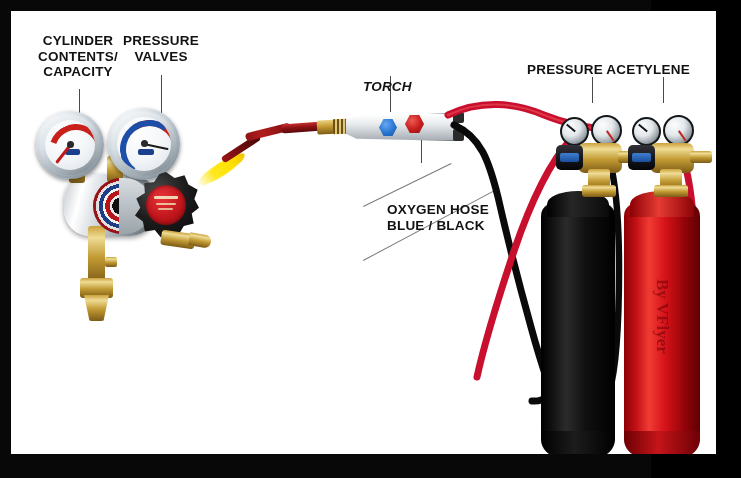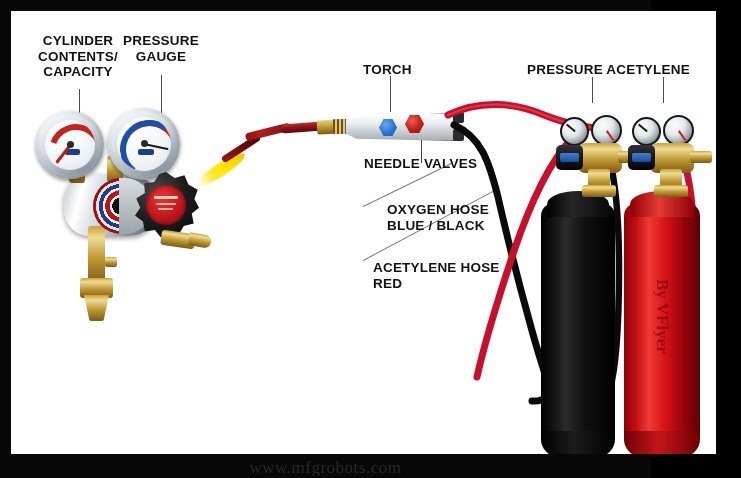--- a/index.html
+++ b/index.html
@@ -75,28 +75,25 @@
     <div class="lead leadv" style="left:652px;top:66px;height:26px;"></div>
     <div class="lead leadv" style="left:410px;top:126px;height:26px;"></div>
 
     <div class="lead leadd" style="left:352px;top:195px;width:98px;transform:rotate(-26deg);"></div>
     <div class="lead leadd" style="left:352px;top:249px;width:154px;transform:rotate(-28deg);"></div>
 
     <div class="lbl ctr" style="left:8px;top:22px;width:118px;">CYLINDER
 CONTENTS/
 CAPACITY</div>
     <div class="lbl ctr" style="left:101px;top:22px;width:98px;">PRESSURE
-GAUGE</div>
-    <div class="lbl" style="left:352px;top:51px;">TORCH</div>
+VALVES</div>
+    <div class="lbl" style="left:352px;top:68px;font-style:italic;">TORCH</div>
     <div class="lbl" style="left:516px;top:51px;">PRESSURE ACETYLENE</div>
-    <div class="lbl" style="left:353px;top:145px;">NEEDLE VALVES</div>
     <div class="lbl" style="left:376px;top:191px;">OXYGEN HOSE
 BLUE / BLACK</div>
-    <div class="lbl" style="left:362px;top:249px;">ACETYLENE HOSE
-RED</div>
 
     <div id="regL">
 
       <div class="chrome" style="position:absolute;left:33px;top:68px;width:92px;height:62px;border-radius:26px;
                   box-shadow:0 2px 5px rgba(0,0,0,.4);"></div>
 
       <div class="brassv" style="position:absolute;left:57px;top:120px;width:17px;height:58px;border-radius:3px;"></div>
       <div class="brassv" style="position:absolute;left:49px;top:172px;width:33px;height:20px;border-radius:3px;"></div>
       <div class="brassv" style="position:absolute;left:53px;top:189px;width:25px;height:26px;
                   border-radius:0 0 8px 8px;clip-path:polygon(0 0,100% 0,78% 100%,22% 100%);"></div>
@@ -258,16 +255,13 @@
         <div class="brassv" style="position:absolute;left:24px;top:72px;width:34px;height:12px;border-radius:3px;"></div>
         <div style="position:absolute;left:-2px;top:32px;width:27px;height:25px;border-radius:5px;
                     background:linear-gradient(180deg,#303036 0%,#14151a 60%,#050507 100%);"></div>
         <div style="position:absolute;left:2px;top:40px;width:19px;height:9px;border-radius:2px;
                     background:linear-gradient(180deg,#3f7fd0,#1b4e9c);"></div>
         <div class="brassv" style="position:absolute;left:60px;top:38px;width:22px;height:12px;border-radius:3px;"></div>
       </div>
     </div>
   </div>
 
-  <div id="wmWrap">
-    <div id="wm">www.mfgrobots.com</div>
-  </div>
 </div>
 
 </body></html>

